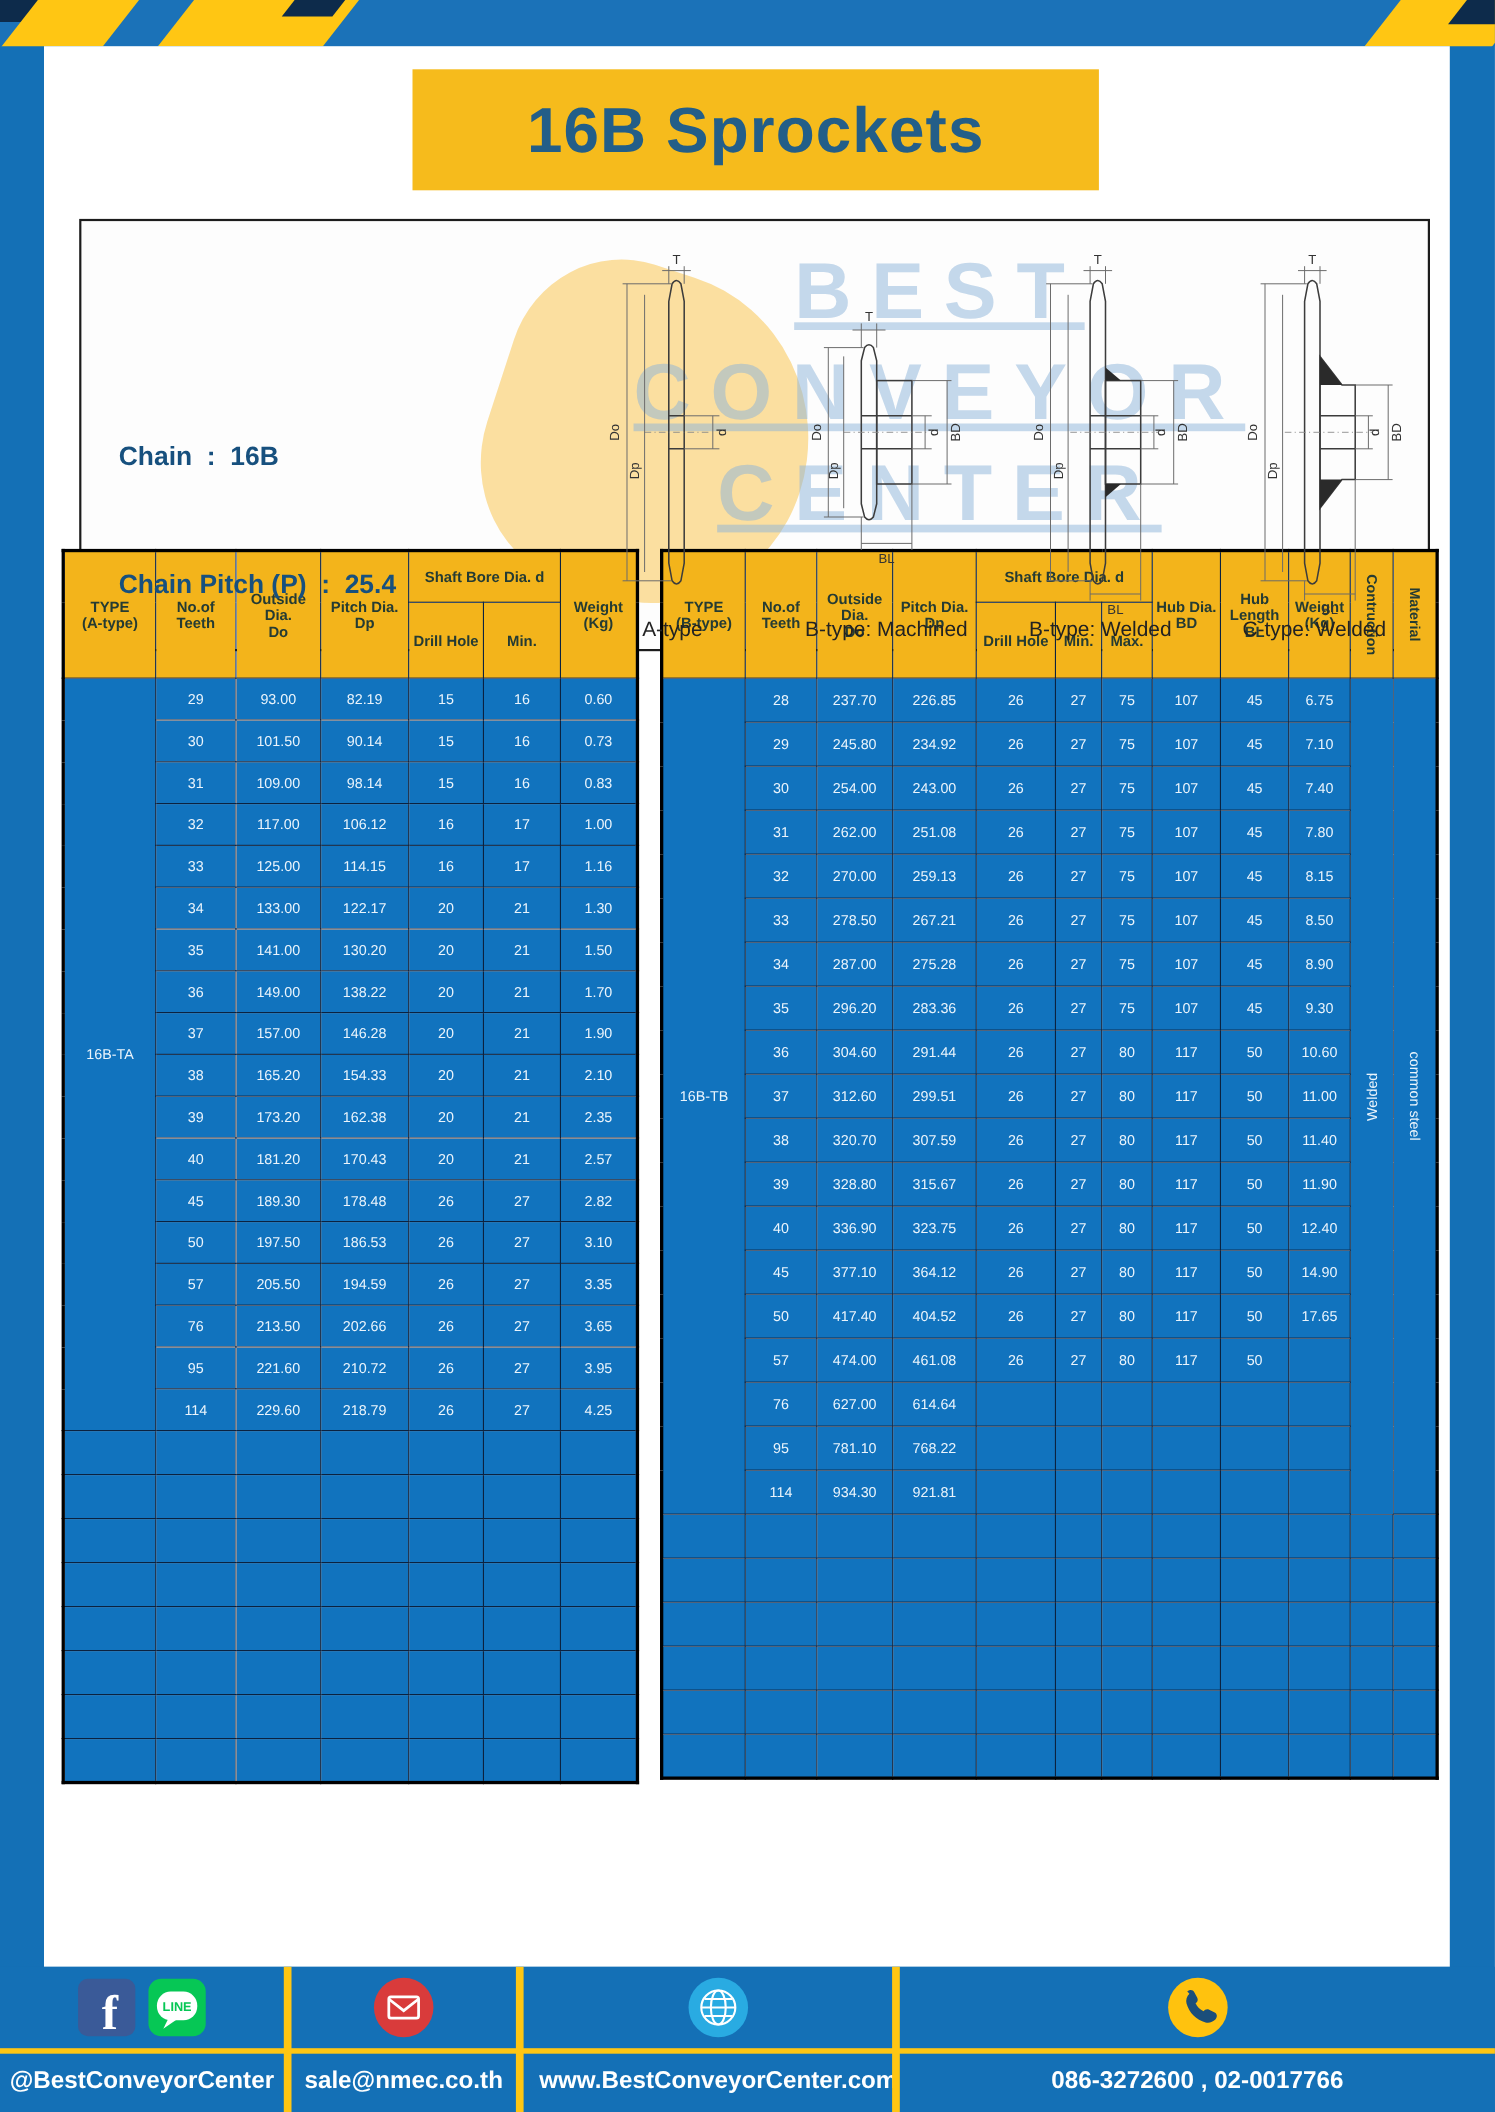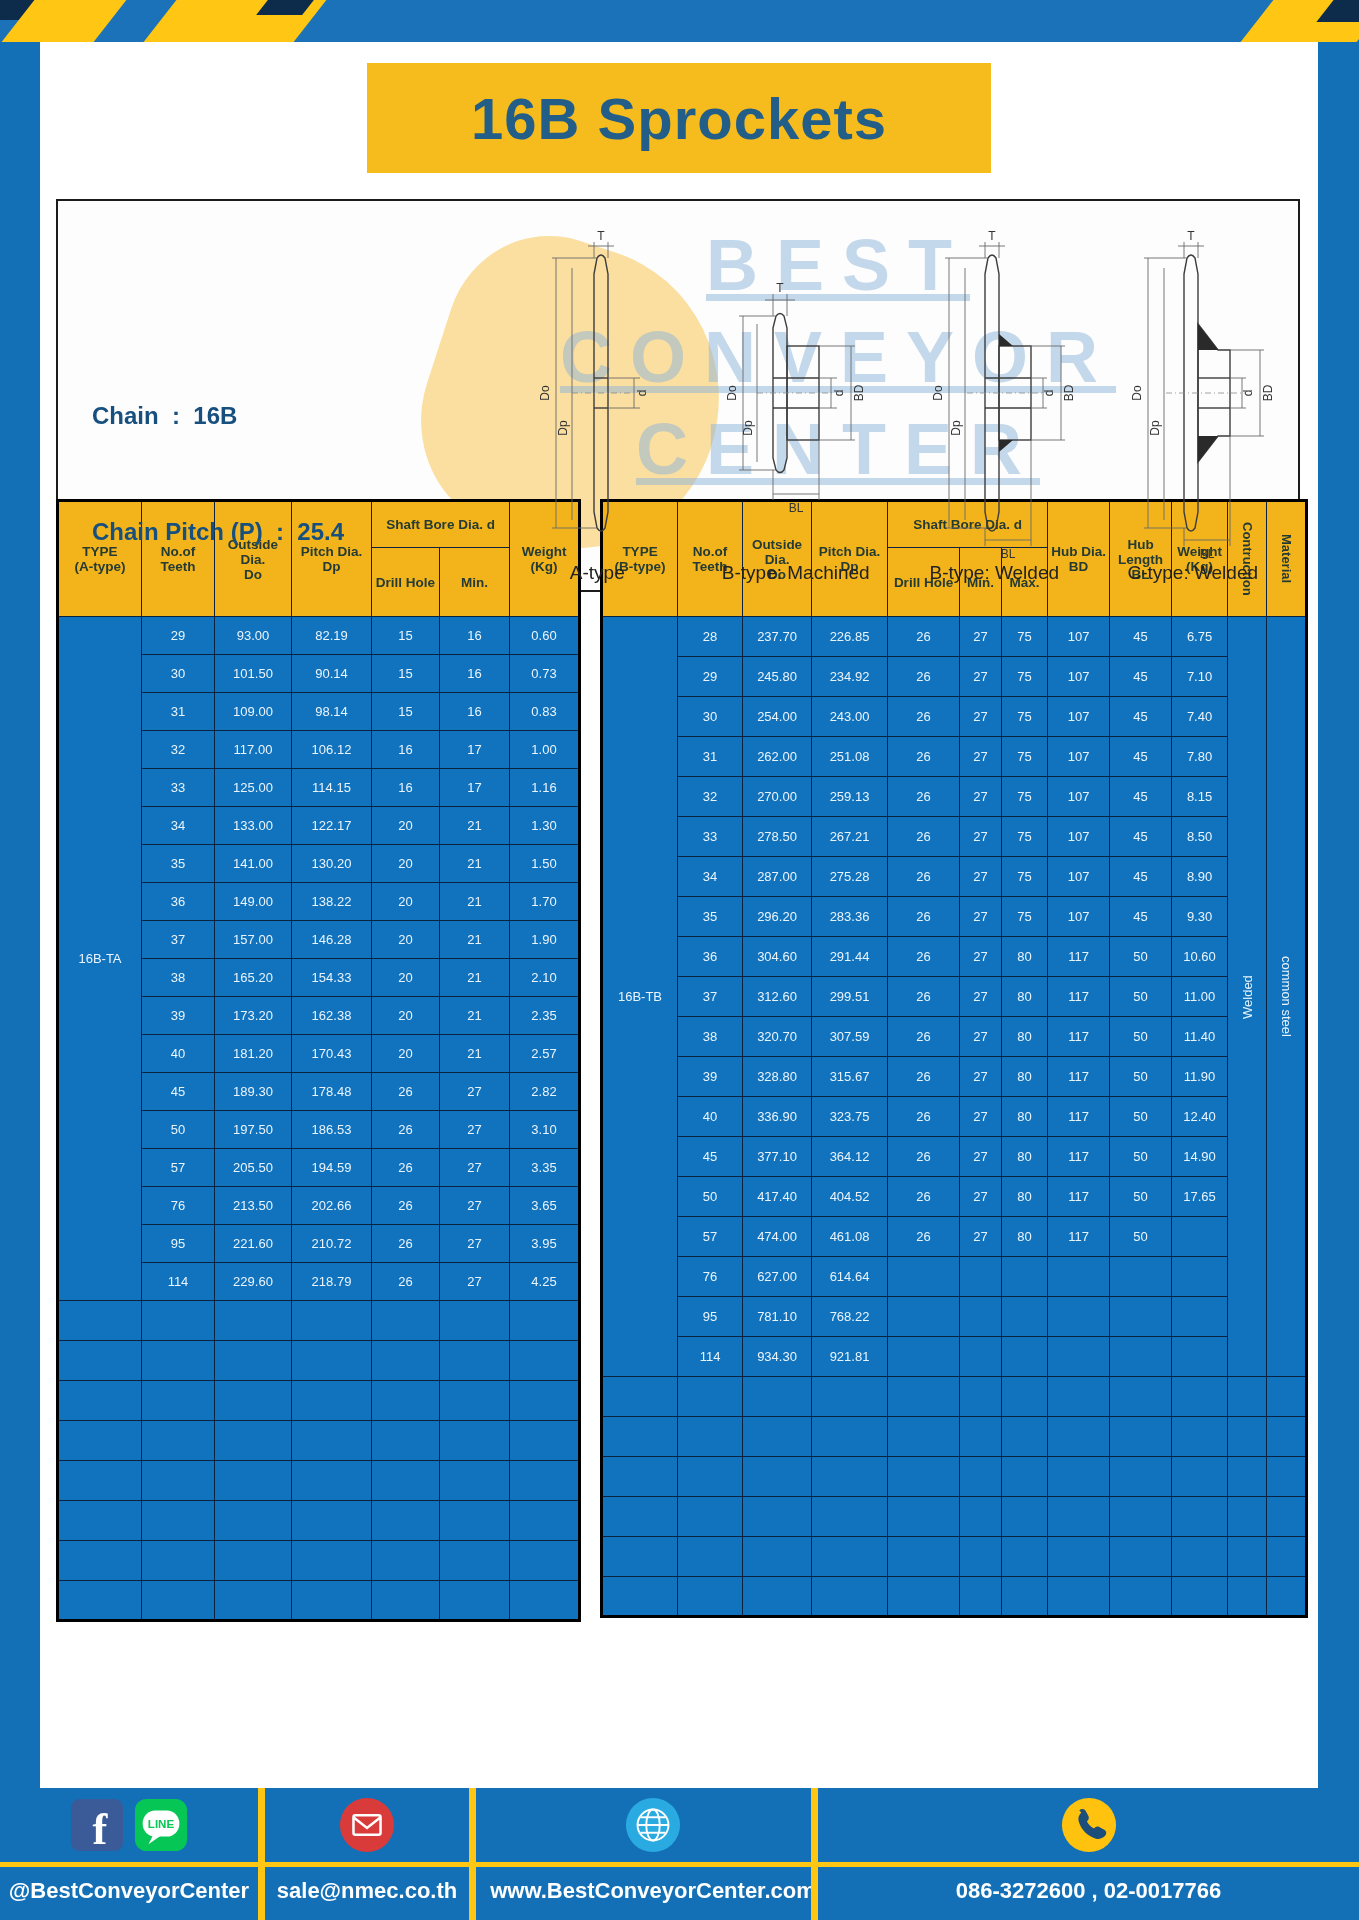--- a/index.html
+++ b/index.html
@@ -5,21 +5,21 @@
   html,body{margin:0;padding:0;background:#e8e8e8;}
   .page{position:relative;width:1359px;height:1920px;background:#1470B6;
         font-family:"Liberation Sans",sans-serif;overflow:hidden;margin:0 auto;}
   
   .topband{position:absolute;top:0;left:0;right:0;height:42px;background:#1B72B8;overflow:hidden;}
   .stripe{position:absolute;top:-8px;height:58px;background:#FFC613;transform:skewX(-38deg);}
   .s1{left:18px;width:92px;} .s2{left:160px;width:150px;} .s3{right:-14px;width:116px;}
   .navy{position:absolute;top:0;background:#0D2B4B;transform:skewX(-38deg);}
   .n1{left:-30px;width:66px;height:20px;} .n2{left:262px;width:46px;height:15px;} .n3{right:-40px;width:74px;height:22px;}
   
-  .panel{position:absolute;left:40px;right:41px;top:42px;bottom:132px;background:#ffffff;}
+  .panel{position:absolute;left:40px;right:41px;top:42px;bottom:132px;background:#ffffff;padding-left:16px;}
   
   .banner{margin:21px auto 0 auto;width:624px;height:110px;background:#F6BB1C;
           display:flex;align-items:center;justify-content:center;}
   .banner span{font-size:58px;font-weight:bold;color:#235E88;letter-spacing:1px;}
   
   .dpanel{position:relative;margin:26px 18px 0 16px;height:389px;border:2px solid #1c1c1c;background:#fdfdfd;overflow:hidden;}
   .wmark{position:absolute;left:480px;top:18px;width:600px;z-index:0;text-align:center;
          font-weight:bold;font-size:72px;line-height:1.28;letter-spacing:18px;color:rgba(140,180,218,0.5);text-decoration:underline;}
   .wblob{position:absolute;left:372px;top:46px;width:290px;height:300px;z-index:0;
          background:rgba(247,181,30,0.42);border-radius:40% 60% 55% 45%;transform:rotate(18deg);}

